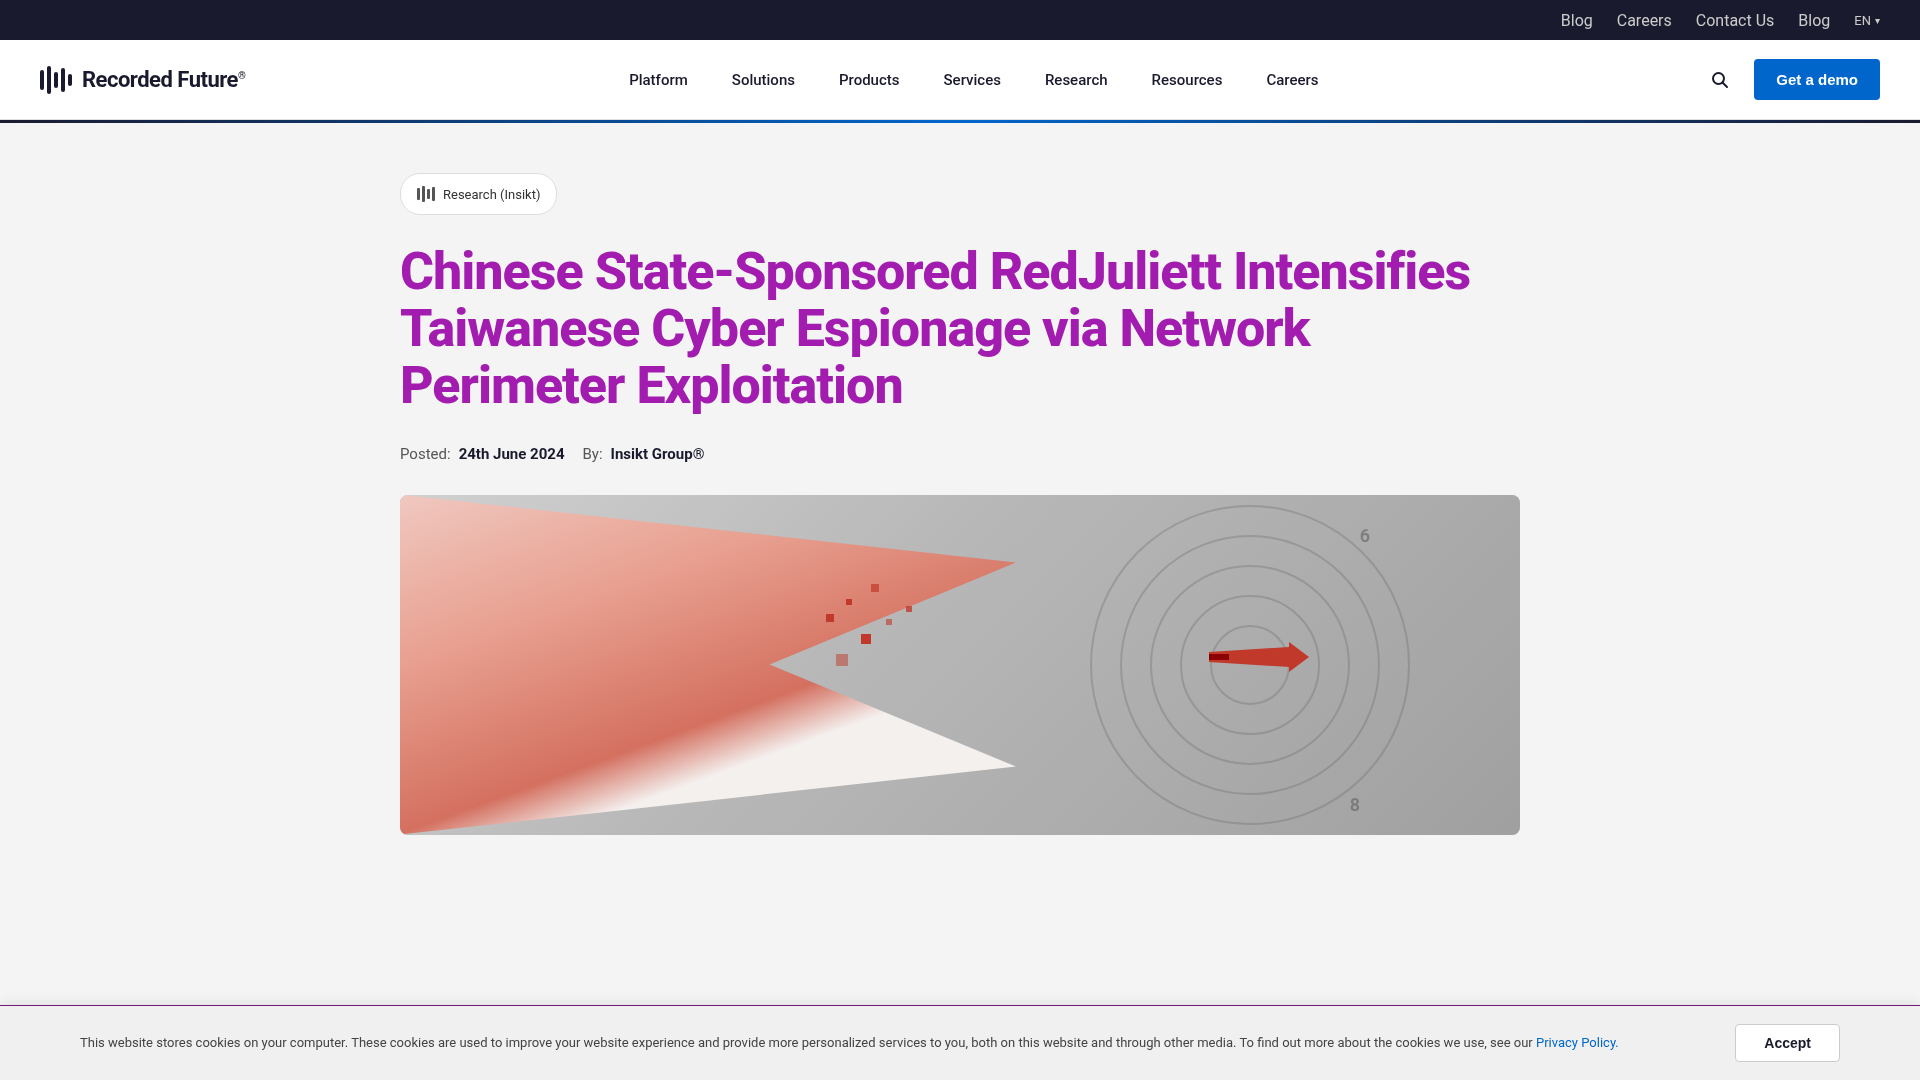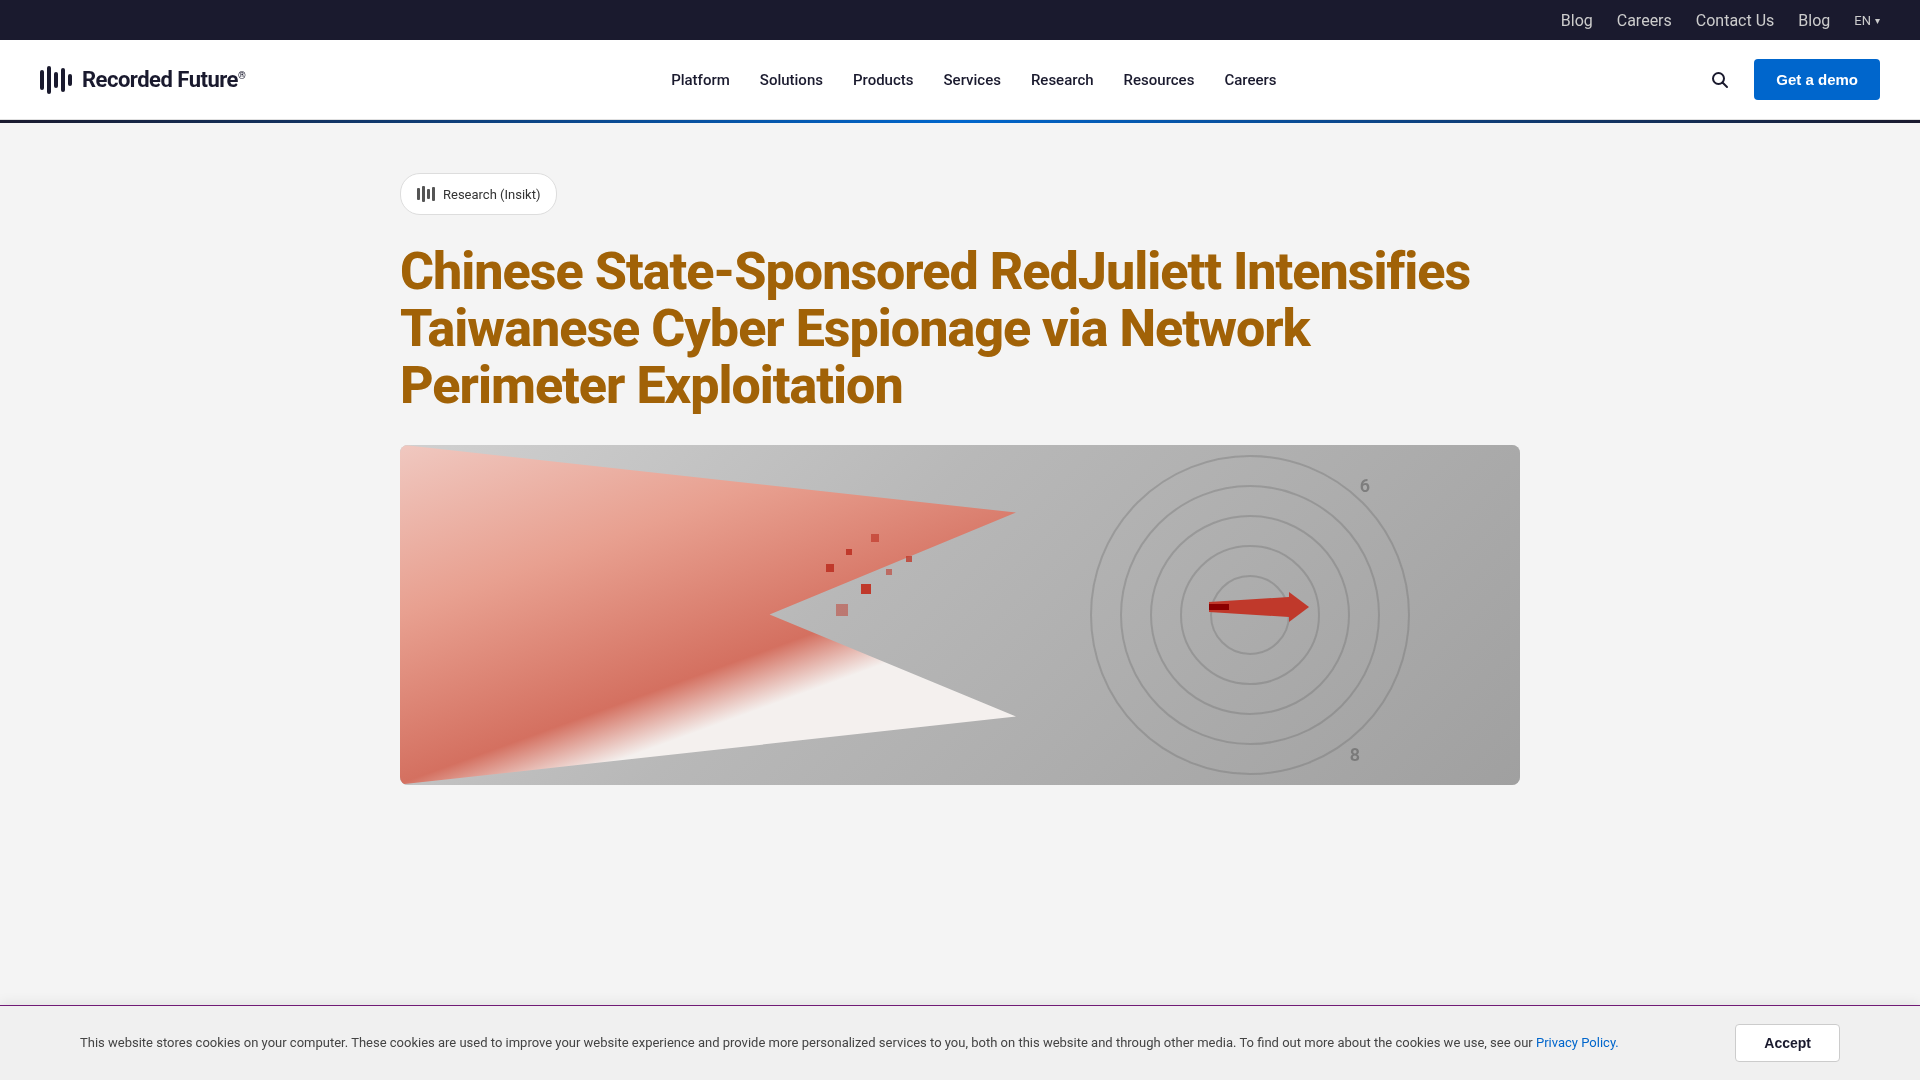--- a/index.html
+++ b/index.html
@@ -78,21 +78,21 @@
       color: #1a1a2e;
       letter-spacing: -0.5px;
     }
     .logo-text sup {
       font-size: 10px;
       vertical-align: super;
     }
     .navbar-nav {
       display: flex;
       align-items: center;
-      gap: 2px;
+      gap: 16px;
       text-align: center;
     }
     .nav-item {
       padding: 8px 14px;
       font-size: 15px;
       color: #1a1a2e;
       cursor: pointer;
       border-radius: 4px;
       font-weight: 500;
       white-space: nowrap;
@@ -165,21 +165,21 @@
     }
     .badge-icon span:nth-child(1) { height: 12px; }
     .badge-icon span:nth-child(2) { height: 16px; }
     .badge-icon span:nth-child(3) { height: 10px; }
     .badge-icon span:nth-child(4) { height: 14px; }
 
     
     .article-title {
       font-size: 52px;
       font-weight: 800;
-      color: #a16207;
+      color: #a21caf;
       line-height: 1.1;
       margin-bottom: 30px;
       max-width: 1100px;
       letter-spacing: -1px;
     }
 
     
     .article-meta {
       font-size: 15px;
       color: #555;
@@ -358,20 +358,26 @@
         <span></span>
         <span></span>
     </div>
     <span>Research (Insikt)</span>
   </div>
 
   
   <h1 class="article-title">Chinese State-Sponsored RedJuliett Intensifies Taiwanese Cyber Espionage via Network Perimeter Exploitation</h1>
 
   
+  <div class="article-meta">
+    <span class="label">Posted:</span>
+    <span class="date">24th June 2024</span>
+    <span class="by" style="margin-left:10px;">By:</span>
+    <span class="author">Insikt Group®</span>
+  </div>
 
   
   <div class="hero-image-container">
     <div class="hero-image-bg">
 
       <div class="map-bg"></div>
 
       <div class="red-rays"></div>
 
       <div class="pixel-dots">

